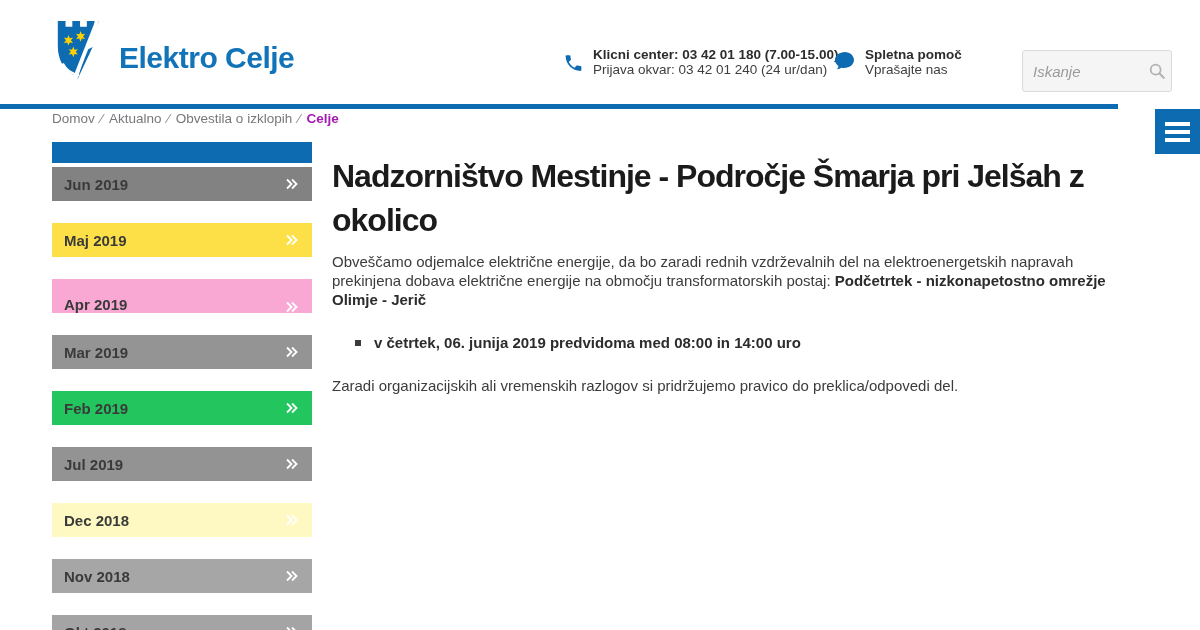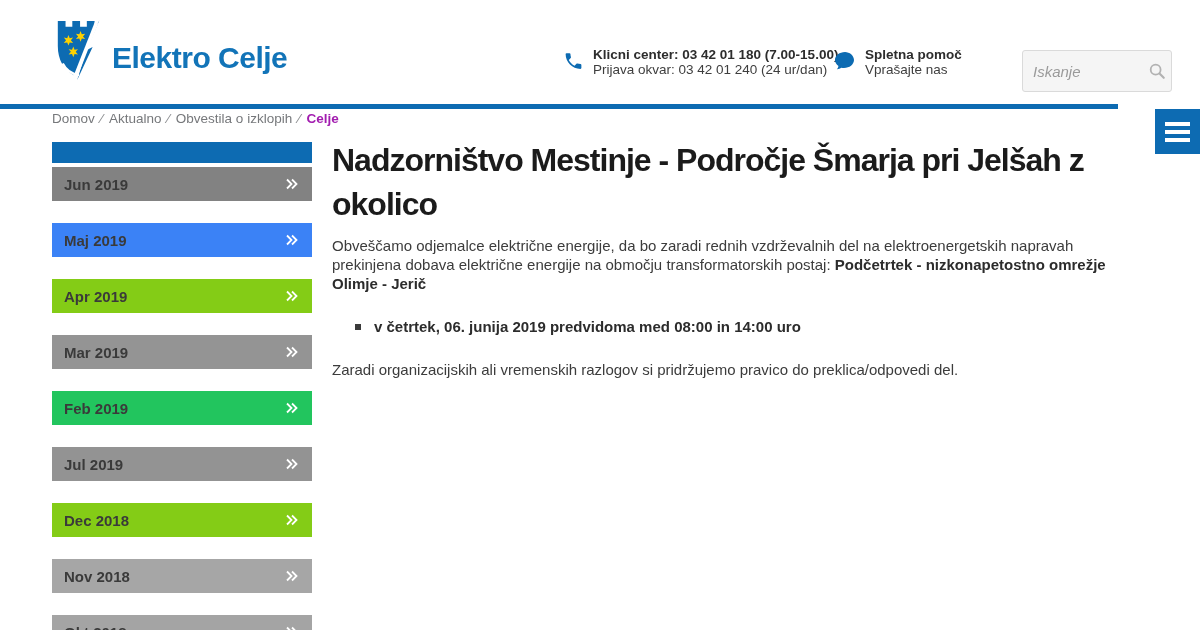--- a/index.html
+++ b/index.html
@@ -4,23 +4,23 @@
 <style>
   * { margin:0; padding:0; box-sizing:border-box; }
   html,body { width:1200px; height:630px; overflow:hidden; background:#ffffff;
               font-family:"Liberation Sans", sans-serif; }
 
   
   .header { position:relative; width:1200px; height:104px; background:#fff; }
   .logo { position:absolute; left:52px; top:15px; display:flex; align-items:flex-end; cursor:pointer; }
   .logo svg.emblem { width:60px; height:66px; }
   .logo-text { font-size:30px; font-weight:bold; color:#1274b8; letter-spacing:-0.5px;
-               margin-bottom:6px; }
-
-  .contact { position:absolute; left:563px; top:47px; display:flex; align-items:flex-start; }
+               margin-left:7px; margin-bottom:6px; }
+
+  .contact { position:absolute; left:563px; top:47px; display:flex; align-items:center; }
   .contact-icon { width:21px; height:24px; margin-top:2px; }
   .contact-lines { margin-left:9px; }
   .c-line1 { font-size:13.5px; font-weight:bold; color:#2d2d2d; line-height:15px; }
   .c-line2 { font-size:13.5px; color:#3e3e3e; line-height:15px; }
 
   .help { position:absolute; left:833px; top:47px; display:flex; align-items:flex-start; cursor:pointer; }
   .help-icon { width:24px; height:24px; margin-top:2px; }
   .help-lines { margin-left:8px; }
 
   .search-wrap { position:absolute; left:1022px; top:50px; width:150px; height:42px;
@@ -47,21 +47,21 @@
 
   
   .content { position:absolute; left:0; top:138px; width:1200px; }
   .sidebar { position:absolute; left:52px; top:4px; width:260px; }
   .side-bluebar { height:21px; background:#0d6bb2; margin-bottom:4px; }
   .month-btn { height:34px; margin-bottom:22px; display:flex; align-items:center;
                justify-content:space-between; padding:0 13px 0 12px; cursor:pointer; }
   .month-label { font-size:15px; font-weight:bold; color:#3a3a3a; }
   .month-btn svg { width:14px; height:12px; }
 
-  .main { position:absolute; left:332px; top:0; width:856px; }
+  .main { position:absolute; left:332px; top:16px; width:856px; }
   .page-title { font-size:32px; line-height:44px; font-weight:bold; color:#1b1b1b;
                 letter-spacing:-1px; max-width:855px; }
   .intro { margin-top:10px; font-size:15px; line-height:19px; color:#3c3c3c; max-width:812px; }
   .intro b { color:#2c2c2c; }
   .schedule { margin-top:25px; padding-left:23px; display:flex; align-items:center; }
   .bullet-square { width:6px; height:6px; background:#3b3b3b; margin-right:13px; flex:0 0 auto; }
   .schedule-text { font-size:15px; font-weight:bold; color:#2c2c2c; }
   .disclaimer { margin-top:26px; font-size:15px; color:#3c3c3c; }
 </style>
 </head>
@@ -135,28 +135,28 @@
   <div class="sidebar">
     <div class="side-bluebar"></div>
 
     <div class="month-btn" style="background-color: rgb(130, 130, 130);">
       <span class="month-label">Jun 2019</span>
       <svg viewBox="0 0 14 12">
           <path d="M2 1.5 L6.5 6 L2 10.5" stroke="#fff" stroke-width="1.8" fill="none"></path>
           <path d="M7 1.5 L11.5 6 L7 10.5" stroke="#fff" stroke-width="1.8" fill="none"></path>
         </svg>
     </div>
-    <div class="month-btn" style="background-color: #3b82f6;">
+    <div class="month-btn" style="background-color: #fde047;">
       <span class="month-label">Maj 2019</span>
       <svg viewBox="0 0 14 12">
           <path d="M2 1.5 L6.5 6 L2 10.5" stroke="#fff" stroke-width="1.8" fill="none"></path>
           <path d="M7 1.5 L11.5 6 L7 10.5" stroke="#fff" stroke-width="1.8" fill="none"></path>
         </svg>
     </div>
-    <div class="month-btn" style="background-color: #84cc16;">
+    <div class="month-btn" style="background-color: #f9a8d4; align-items: flex-end;">
       <span class="month-label">Apr 2019</span>
       <svg viewBox="0 0 14 12">
           <path d="M2 1.5 L6.5 6 L2 10.5" stroke="#fff" stroke-width="1.8" fill="none"></path>
           <path d="M7 1.5 L11.5 6 L7 10.5" stroke="#fff" stroke-width="1.8" fill="none"></path>
         </svg>
     </div>
     <div class="month-btn" style="background-color: rgb(148, 148, 148);">
       <span class="month-label">Mar 2019</span>
       <svg viewBox="0 0 14 12">
           <path d="M2 1.5 L6.5 6 L2 10.5" stroke="#fff" stroke-width="1.8" fill="none"></path>
@@ -170,21 +170,21 @@
           <path d="M7 1.5 L11.5 6 L7 10.5" stroke="#fff" stroke-width="1.8" fill="none"></path>
         </svg>
     </div>
     <div class="month-btn" style="background-color: rgb(147, 147, 147);">
       <span class="month-label">Jul 2019</span>
       <svg viewBox="0 0 14 12">
           <path d="M2 1.5 L6.5 6 L2 10.5" stroke="#fff" stroke-width="1.8" fill="none"></path>
           <path d="M7 1.5 L11.5 6 L7 10.5" stroke="#fff" stroke-width="1.8" fill="none"></path>
         </svg>
     </div>
-    <div class="month-btn" style="background-color: #84cc16; align-items: center;">
+    <div class="month-btn" style="background-color: #fef9c3; align-items: center;">
       <span class="month-label">Dec 2018</span>
       <svg viewBox="0 0 14 12">
           <path d="M2 1.5 L6.5 6 L2 10.5" stroke="#fff" stroke-width="1.8" fill="none"></path>
           <path d="M7 1.5 L11.5 6 L7 10.5" stroke="#fff" stroke-width="1.8" fill="none"></path>
         </svg>
     </div>
     <div class="month-btn" style="background-color: rgb(166, 166, 166);">
       <span class="month-label">Nov 2018</span>
       <svg viewBox="0 0 14 12">
           <path d="M2 1.5 L6.5 6 L2 10.5" stroke="#fff" stroke-width="1.8" fill="none"></path>

